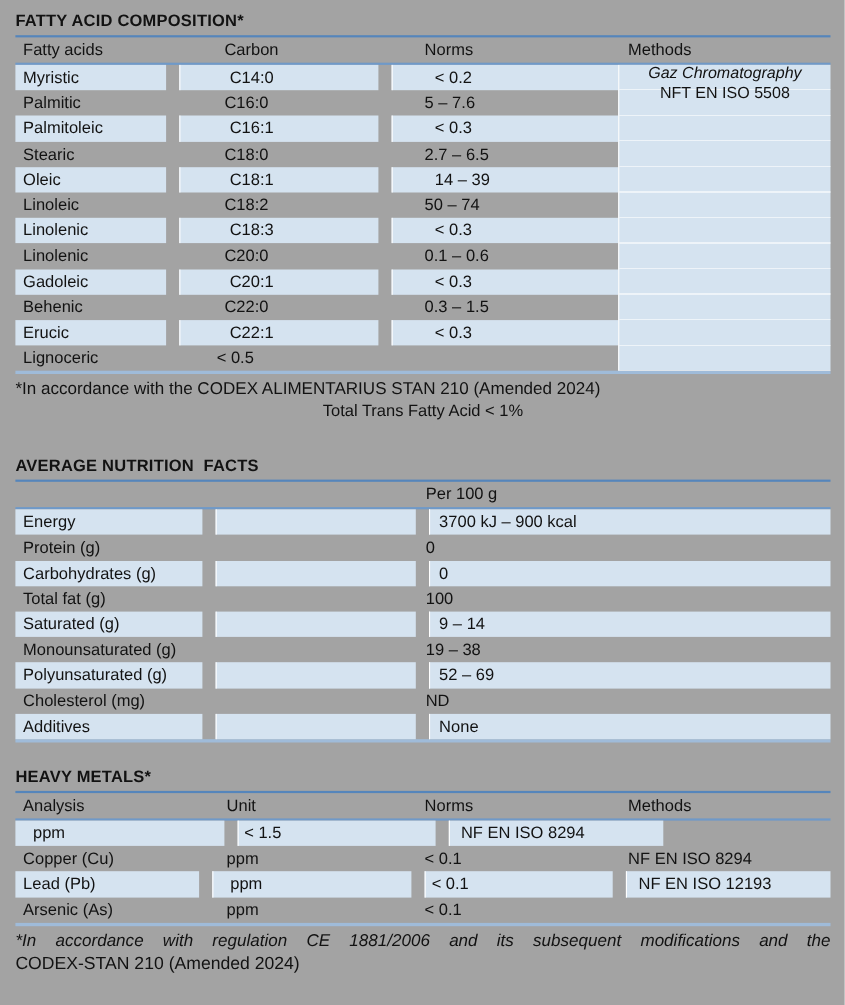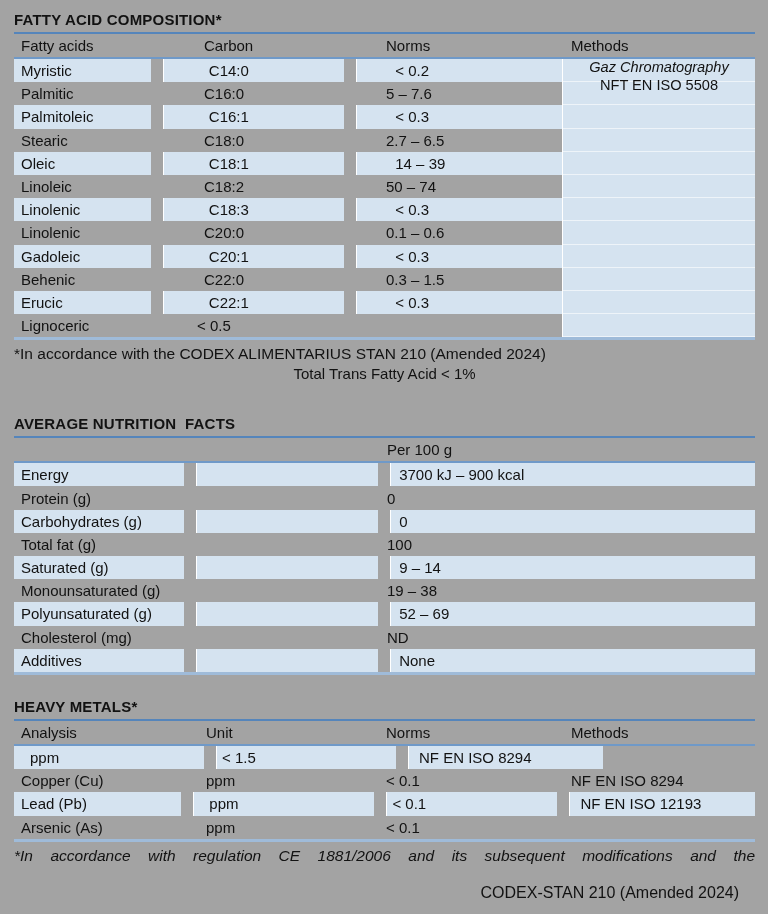--- a/index.html
+++ b/index.html
@@ -48,21 +48,21 @@
   .h4{width:195px;padding-left:10px;}
 
   .fn-arial{font-size:15.5px;line-height:20px;margin:4px 0 0 0;}
   .fn-cal{font-size:15px;line-height:20px;margin:0;text-align:center;}
   .sec2{margin-top:28px;}
   .sec3{margin-top:20px;}
   .hm-foot1{
     font-size:15.5px;line-height:20px;margin:4px 0 0 0;font-style:italic;
     text-align:justify;text-align-last:justify;
   }
-  .hm-foot2{font-size:16px;line-height:22px;margin:16px;text-align:right;}
+  .hm-foot2{font-size:16px;line-height:22px;margin:0;}
 </style>
 </head>
 <body>
 
 <div class="page">
 
   <section>
     <div class="sec-title">FATTY ACID COMPOSITION*</div>
     <div class="tbl">
       <div class="hrow">

